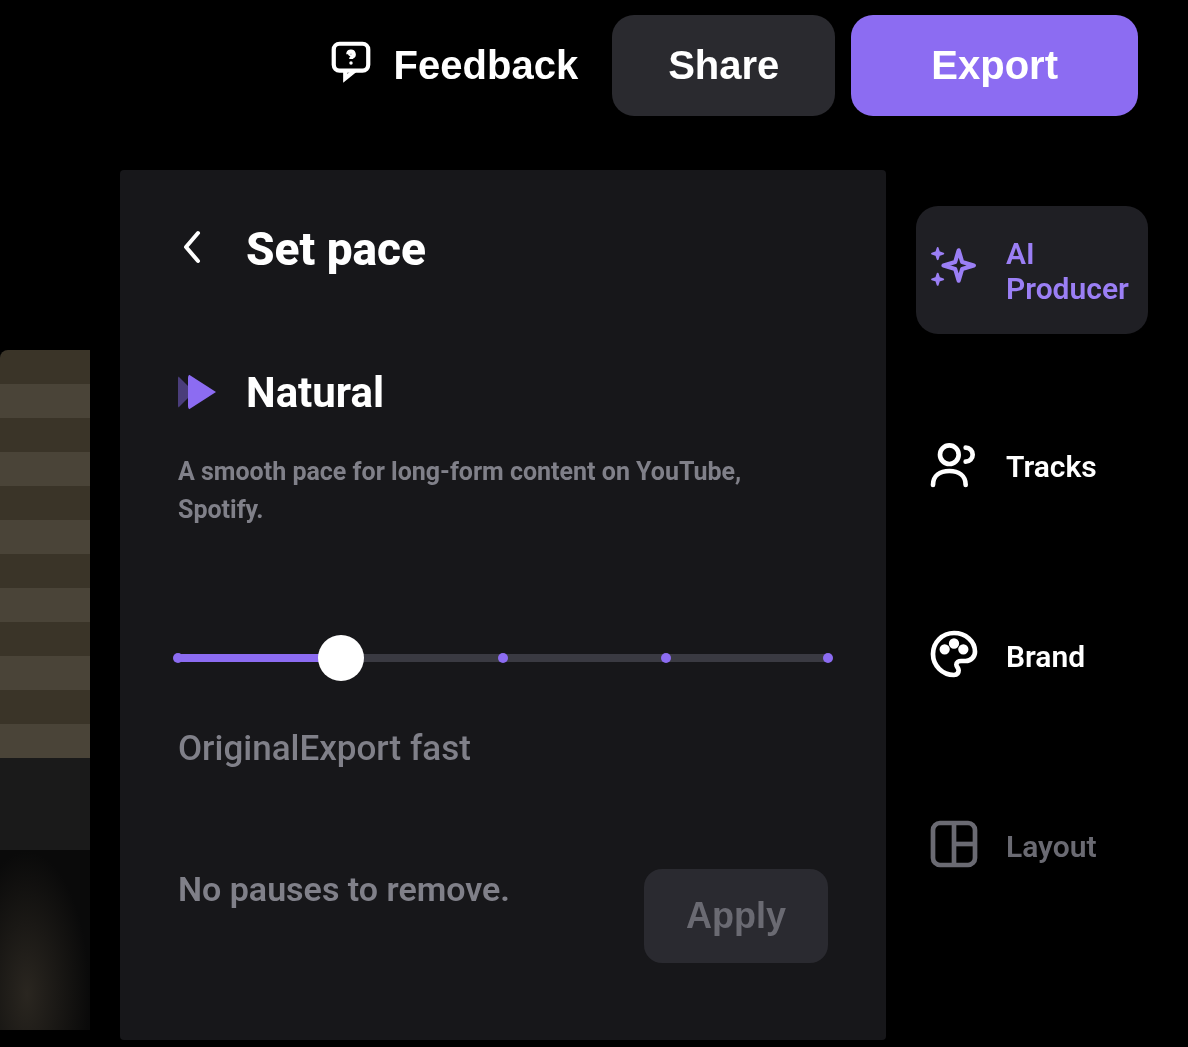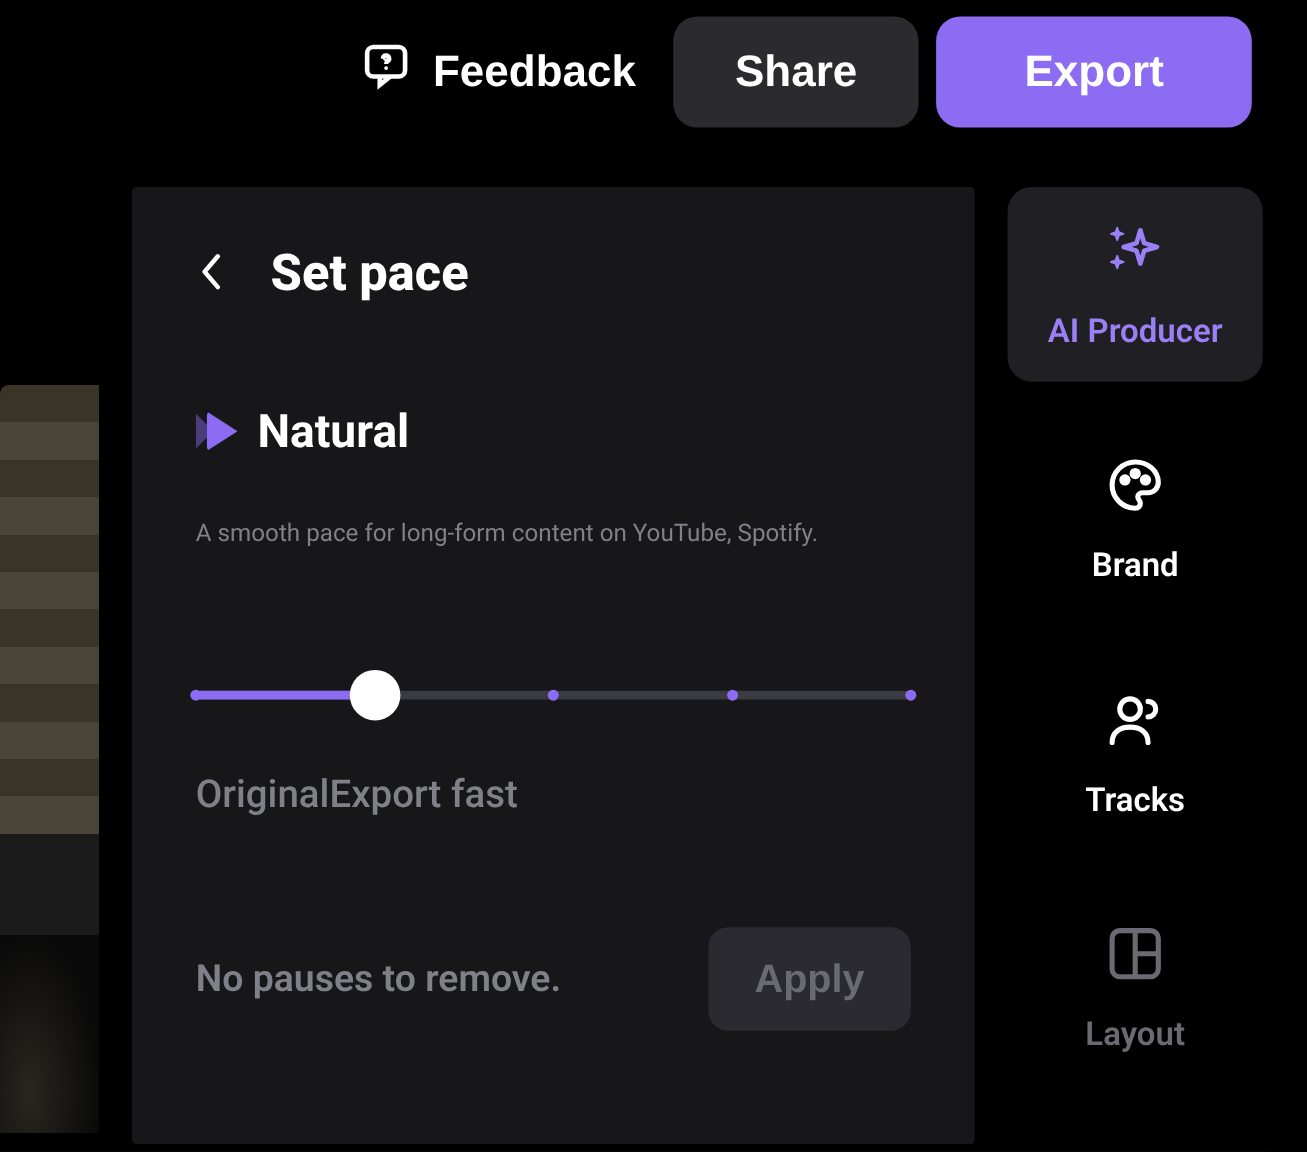--- a/index.html
+++ b/index.html
@@ -125,22 +125,22 @@
       font-size: 46px;
       font-weight: 800;
       color: #ffffff;
     }
     .pace-section {
       padding: 0 8px;
     }
     .pace-heading {
       display: flex;
       align-items: center;
-      gap: 12px;
-      margin-bottom: 52px;
+      gap: 24px;
+      margin-bottom: 36px;
     }
     .pace-icon {
       width: 44px;
       height: 38px;
       position: relative;
     }
     .pace-icon .play-back {
       position: absolute;
       left: 0;
       top: 2px;
@@ -161,25 +161,25 @@
       border-bottom: 18px solid transparent;
       border-left: 28px solid #8c6cf2;
       border-radius: 4px;
     }
     .pace-name {
       font-size: 42px;
       font-weight: 700;
       color: #ffffff;
     }
     .pace-desc {
-      font-size: 22px;
+      font-size: 25px;
       line-height: 1.5;
       color: #808089;
       margin-bottom: 100px;
-      font-weight: 400;
+      font-weight: 700;
     }
     .slider-container {
       position: relative;
       height: 60px;
       margin-bottom: 40px;
     }
     .slider-track {
       position: absolute;
       top: 50%;
       left: 0;
@@ -228,21 +228,20 @@
       margin-bottom: 100px;
     }
     .slider-label {
       font-size: 35px;
       color: #808089;
       font-weight: 500;
     }
     .panel-footer {
       display: flex;
       justify-content: space-between;
-      align-items: center;
     }
     .status-text {
       font-size: 34px;
       color: #808089;
       font-weight: 600;
     }
     .apply-btn {
       background: #2a2a30;
       color: #6a6a72;
       border: none;
@@ -254,27 +253,28 @@
     }
     .sidebar {
       width: 232px;
       display: flex;
       flex-direction: column;
       gap: 36px;
       flex-shrink: 0;
     }
     .sidebar-item {
       display: flex;
-      flex-direction: column;
+      flex-direction: row;
       align-items: center;
       gap: 24px;
       padding: 30px 10px 28px 10px;
       border-radius: 22px;
       cursor: pointer;
       color: #ffffff;
+      margin-top: 36px;
     }
     .sidebar-item.active {
       background: #1f1f24;
       color: #9b7ff5;
     }
     .sidebar-item.dimmed {
       color: #6a6a72;
     }
     .sidebar-item svg {
       width: 56px;
@@ -360,39 +360,39 @@
           <path d="M14 4 L15.5 9 L20.5 10.5 L15.5 12 L14 17 L12.5 12 L7.5 10.5 L12.5 9 Z"></path>
           <path d="M5 3 L5.6 4.8 L7.4 5.4 L5.6 6 L5 7.8 L4.4 6 L2.6 5.4 L4.4 4.8 Z" fill="currentColor" stroke-width="0.8"></path>
           <path d="M5 14 L5.6 15.8 L7.4 16.4 L5.6 17 L5 18.8 L4.4 17 L2.6 16.4 L4.4 15.8 Z" fill="currentColor" stroke-width="0.8"></path>
         </svg>
       </span>
       <span class="sidebar-item-label">AI Producer</span>
     </div>
 
     <div class="sidebar-item">
       <span>
+        <svg viewBox="0 0 24 24" fill="none" stroke="currentColor" stroke-width="2" stroke-linecap="round">
+          <circle cx="10" cy="8" r="4"></circle>
+          <path d="M3 21 c0-4 3-6 7-6 s7 2 7 6"></path>
+          <path d="M17 5 a3 3 0 0 1 0 6"></path>
+        </svg>
+      </span>
+      <span class="sidebar-item-label">Tracks</span>
+    </div>
+
+    <div class="sidebar-item">
+      <span>
         <svg viewBox="0 0 24 24" fill="none" stroke="currentColor" stroke-width="2">
           <path d="M12 3 a9 9 0 1 0 0 18 c1.5 0 2-1 2-2 s-1-1.5-1-2.5 s1-1.5 2-1.5 h2 a4 4 0 0 0 4-4 c0-4.5-4-8-9-8 Z"></path>
           <circle cx="8" cy="10" r="1.2" fill="currentColor"></circle>
           <circle cx="12" cy="7.5" r="1.2" fill="currentColor"></circle>
           <circle cx="16" cy="10" r="1.2" fill="currentColor"></circle>
         </svg>
       </span>
       <span class="sidebar-item-label">Brand</span>
-    </div>
-
-    <div class="sidebar-item">
-      <span>
-        <svg viewBox="0 0 24 24" fill="none" stroke="currentColor" stroke-width="2" stroke-linecap="round">
-          <circle cx="10" cy="8" r="4"></circle>
-          <path d="M3 21 c0-4 3-6 7-6 s7 2 7 6"></path>
-          <path d="M17 5 a3 3 0 0 1 0 6"></path>
-        </svg>
-      </span>
-      <span class="sidebar-item-label">Tracks</span>
     </div>
 
     <div class="sidebar-item dimmed">
       <span>
         <svg viewBox="0 0 24 24" fill="none" stroke="currentColor" stroke-width="2">
           <rect x="3" y="3" width="18" height="18" rx="3"></rect>
           <line x1="12" y1="3" x2="12" y2="21"></line>
           <line x1="12" y1="12" x2="21" y2="12"></line>
         </svg>
       </span>

